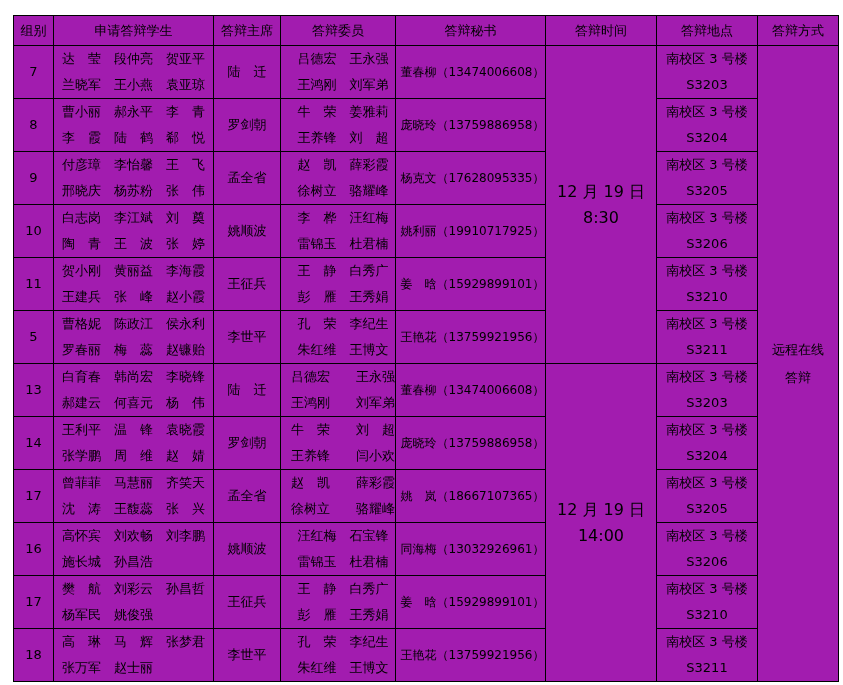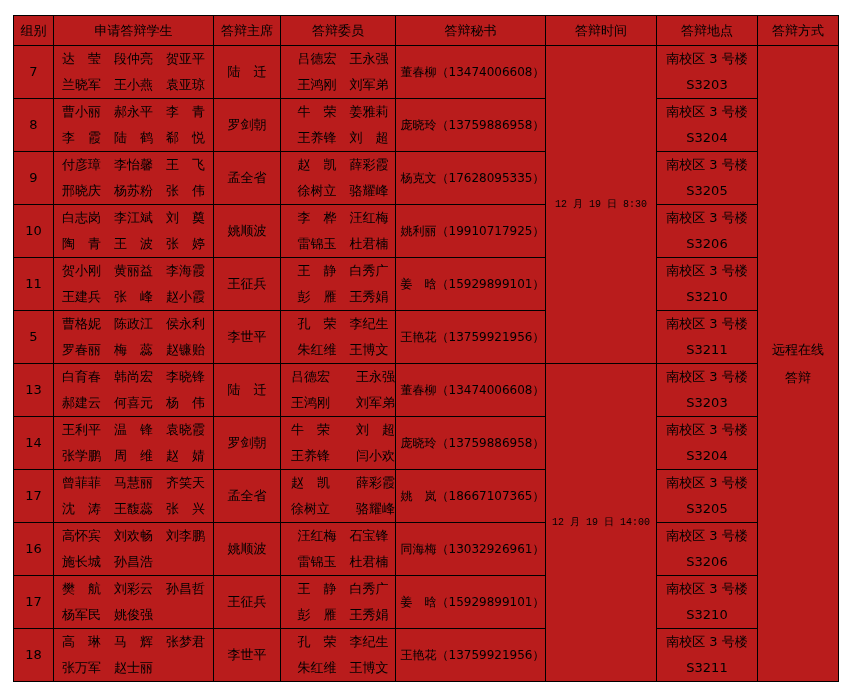--- a/index.html
+++ b/index.html
@@ -12,21 +12,21 @@
     color: #000000;
   }
   .table-wrap {
     position: absolute;
     left: 13px;
     top: 15px;
   }
   table {
     border-collapse: collapse;
     table-layout: fixed;
-    background: #b91c1c;
+    background: #a21caf;
   }
   col.c-group    { width: 40px;  }
   col.c-students { width: 160px; }
   col.c-chair    { width: 67px;  }
   col.c-comm     { width: 115px; }
   col.c-secr     { width: 150px; }
   col.c-time     { width: 111px; }
   col.c-loc      { width: 101px; }
   col.c-method   { width: 81px;  }
 
@@ -52,22 +52,21 @@
   td.col-committee {
     text-align: center;
     padding-left: 10px;
   }
   td.col-secretary {
     text-align: center;
     padding-left: 4px;
     font-size: 12px;
   }
   td.col-time {
-    font-size: 10px;
-    font-family: Liberation Mono, monospace;
+    font-size: 16px;
   }
   td.col-method {
     line-height: 28px;
   }
 </style>
 </head>
 <body>
 
 <div class="table-wrap">
   <table>

